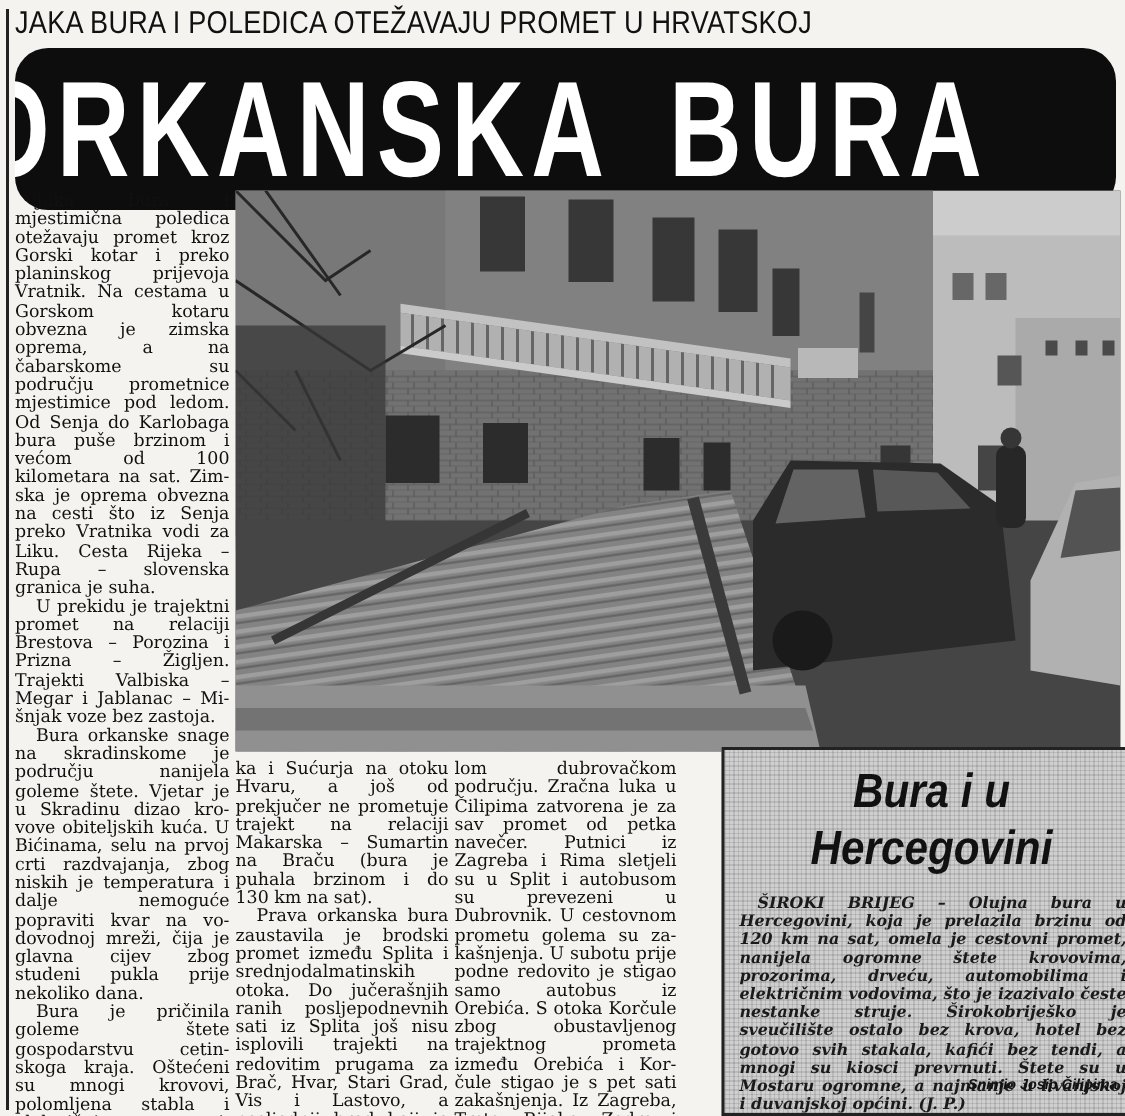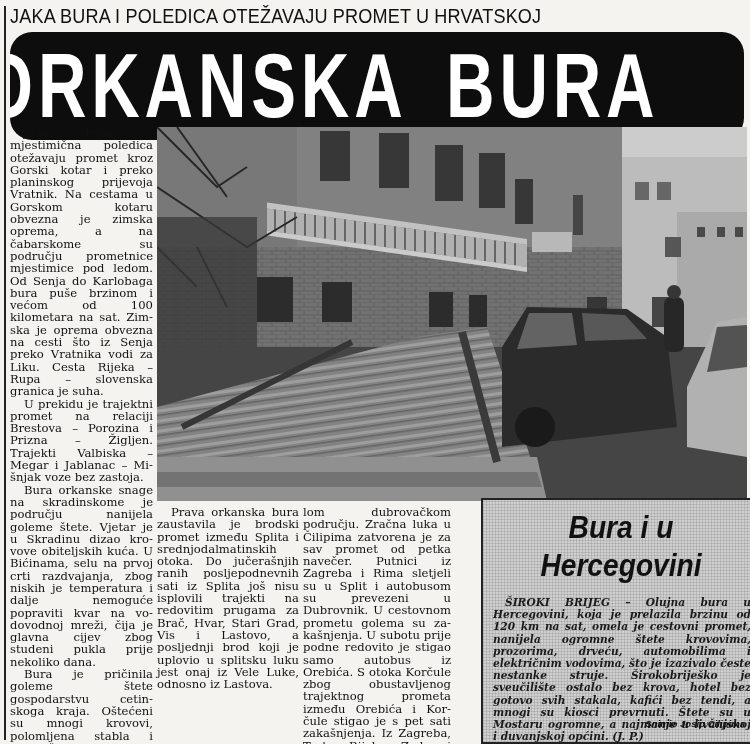--- a/index.html
+++ b/index.html
@@ -118,20 +118,21 @@
       <path d="M560 200 L590 198 L590 240 L550 245 Z" fill="#595959"></path>
 
       <rect x="507" y="170" width="20" height="55" rx="7" fill="#2a2a2a"></rect>
       <circle cx="517" cy="165" r="7" fill="#3a3a3a"></circle>
 
       <rect x="0" y="0" width="590" height="374" fill="#000" opacity="0.06"></rect>
     </svg>
   </div>
 
   <div class="col col2">
+    <p style="text-indent:0">ka i Sućurja na otoku Hva­ru, a još od prekjučer ne prometuje trajekt na relaci­ji Makarska – Sumartin na Braču (bura je puhala brzi­nom i do 130 km na sat).</p>
     <p>Prava orkanska bura za­ustavila je brodski promet između Splita i srednjodal­matinskih otoka. Do jučera­šnjih ranih posljepodnev­nih sati iz Splita još nisu isplovili trajekti na redovi­tim prugama za Brač, Hvar, Stari Grad, Vis i Lastovo, a posljednji brod koji je uplo­vio u splitsku luku jest onaj iz Vele Luke, odnosno iz La­stova.</p>
 
   </div>
 
   <div class="col col3">
     <p style="text-indent:0">lom dubrovačkom područ­ju. Zračna luka u Čilipima zatvorena je za sav promet od petka navečer. Putnici iz Zagreba i Rima sletjeli su u Split i autobusom su preve­zeni u Dubrovnik. U cestov­nom prometu golema su za­kašnjenja. U subotu prije podne redovito je stigao sa­mo autobus iz Orebića. S otoka Korčule zbog obu­stavljenog trajektnog pro­meta između Orebića i Kor­čule stigao je s pet sati za­kašnjenja. Iz Zagreba, Trsta, Rijeke, Zadra i Splita auto­busi kasne između sedam i 12 sati. Brodovi iz Rijeke i s dubrovačkih otoka stigli su redovito. (RI)</p>
   </div>
 
   <div class="sidebar">
     <div class="sb-title">

